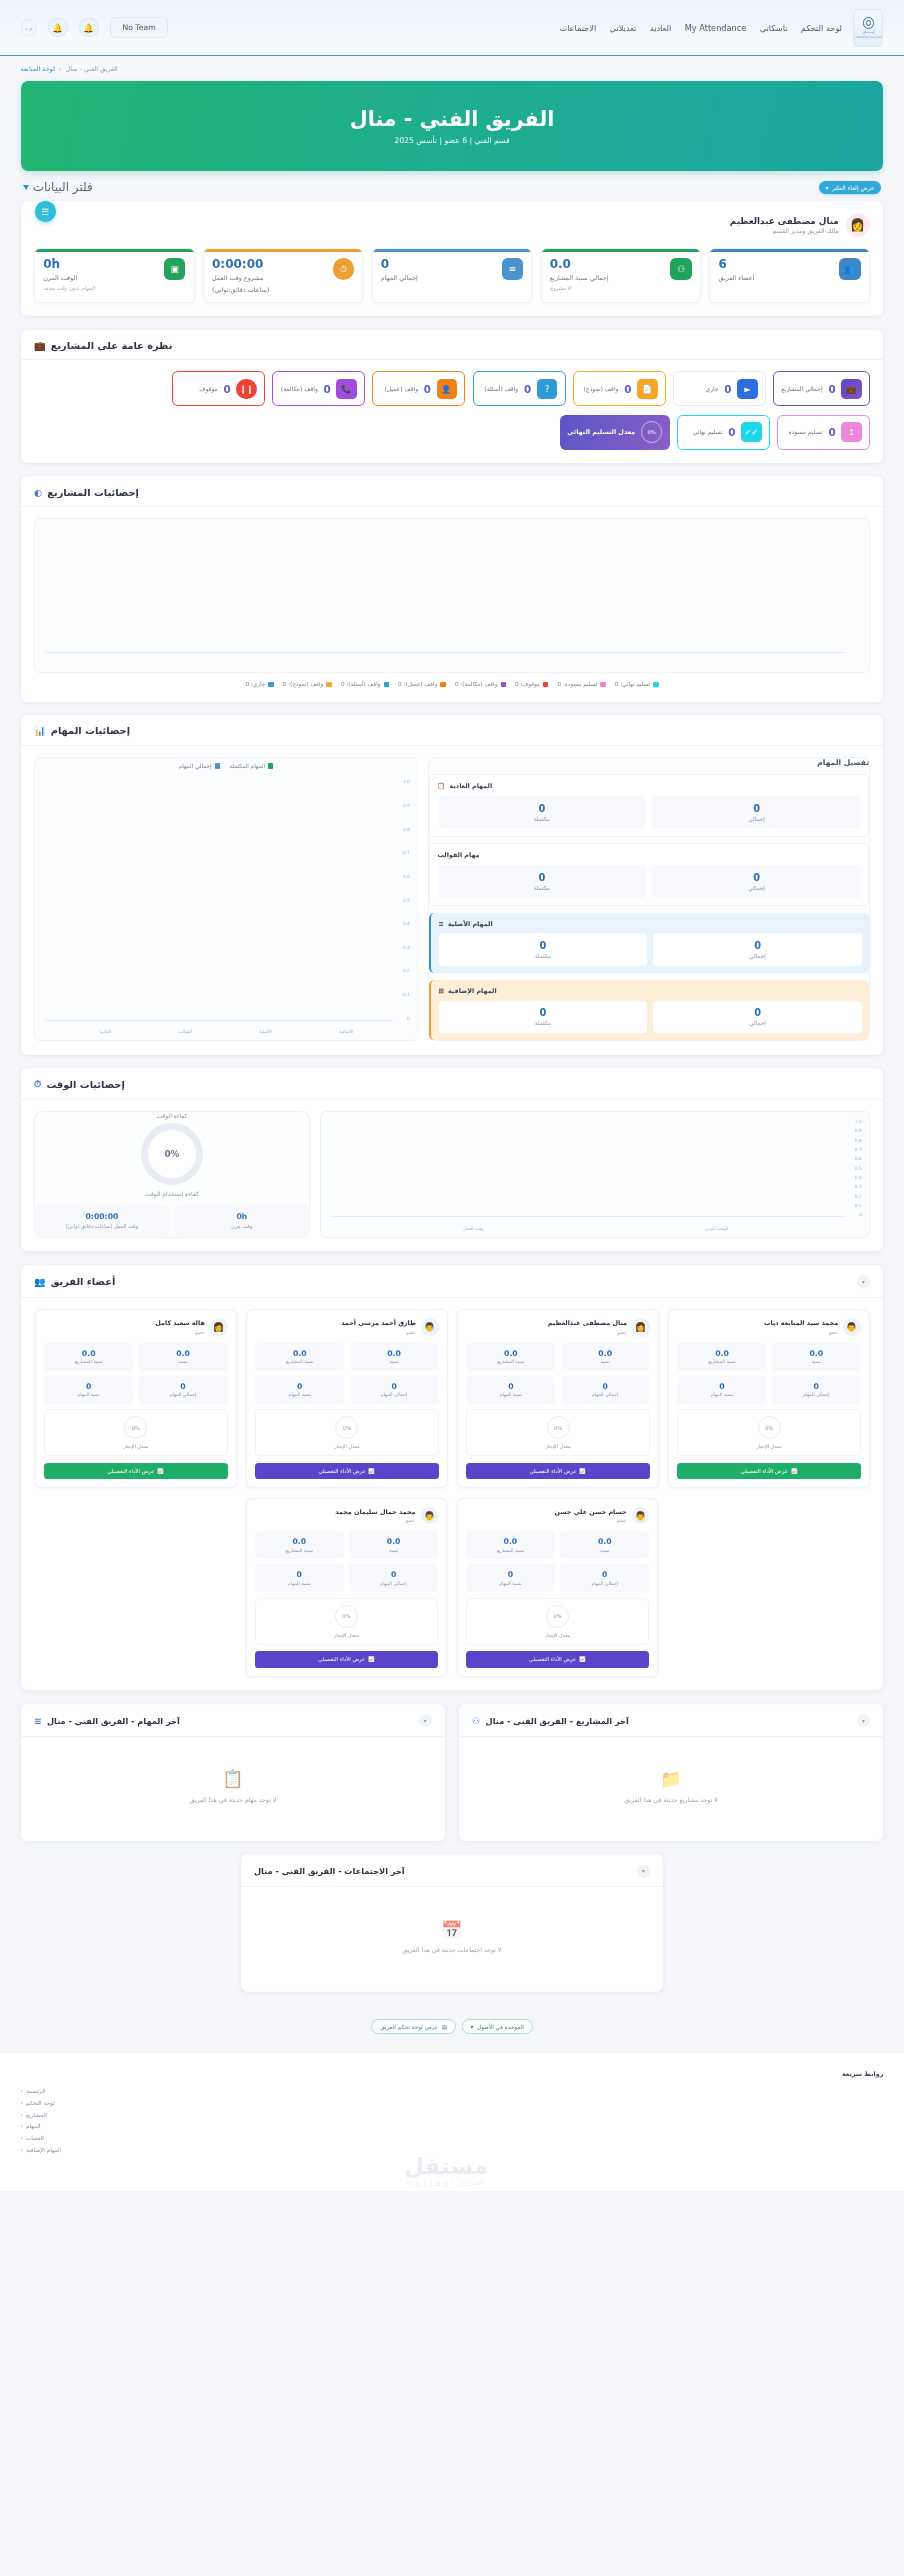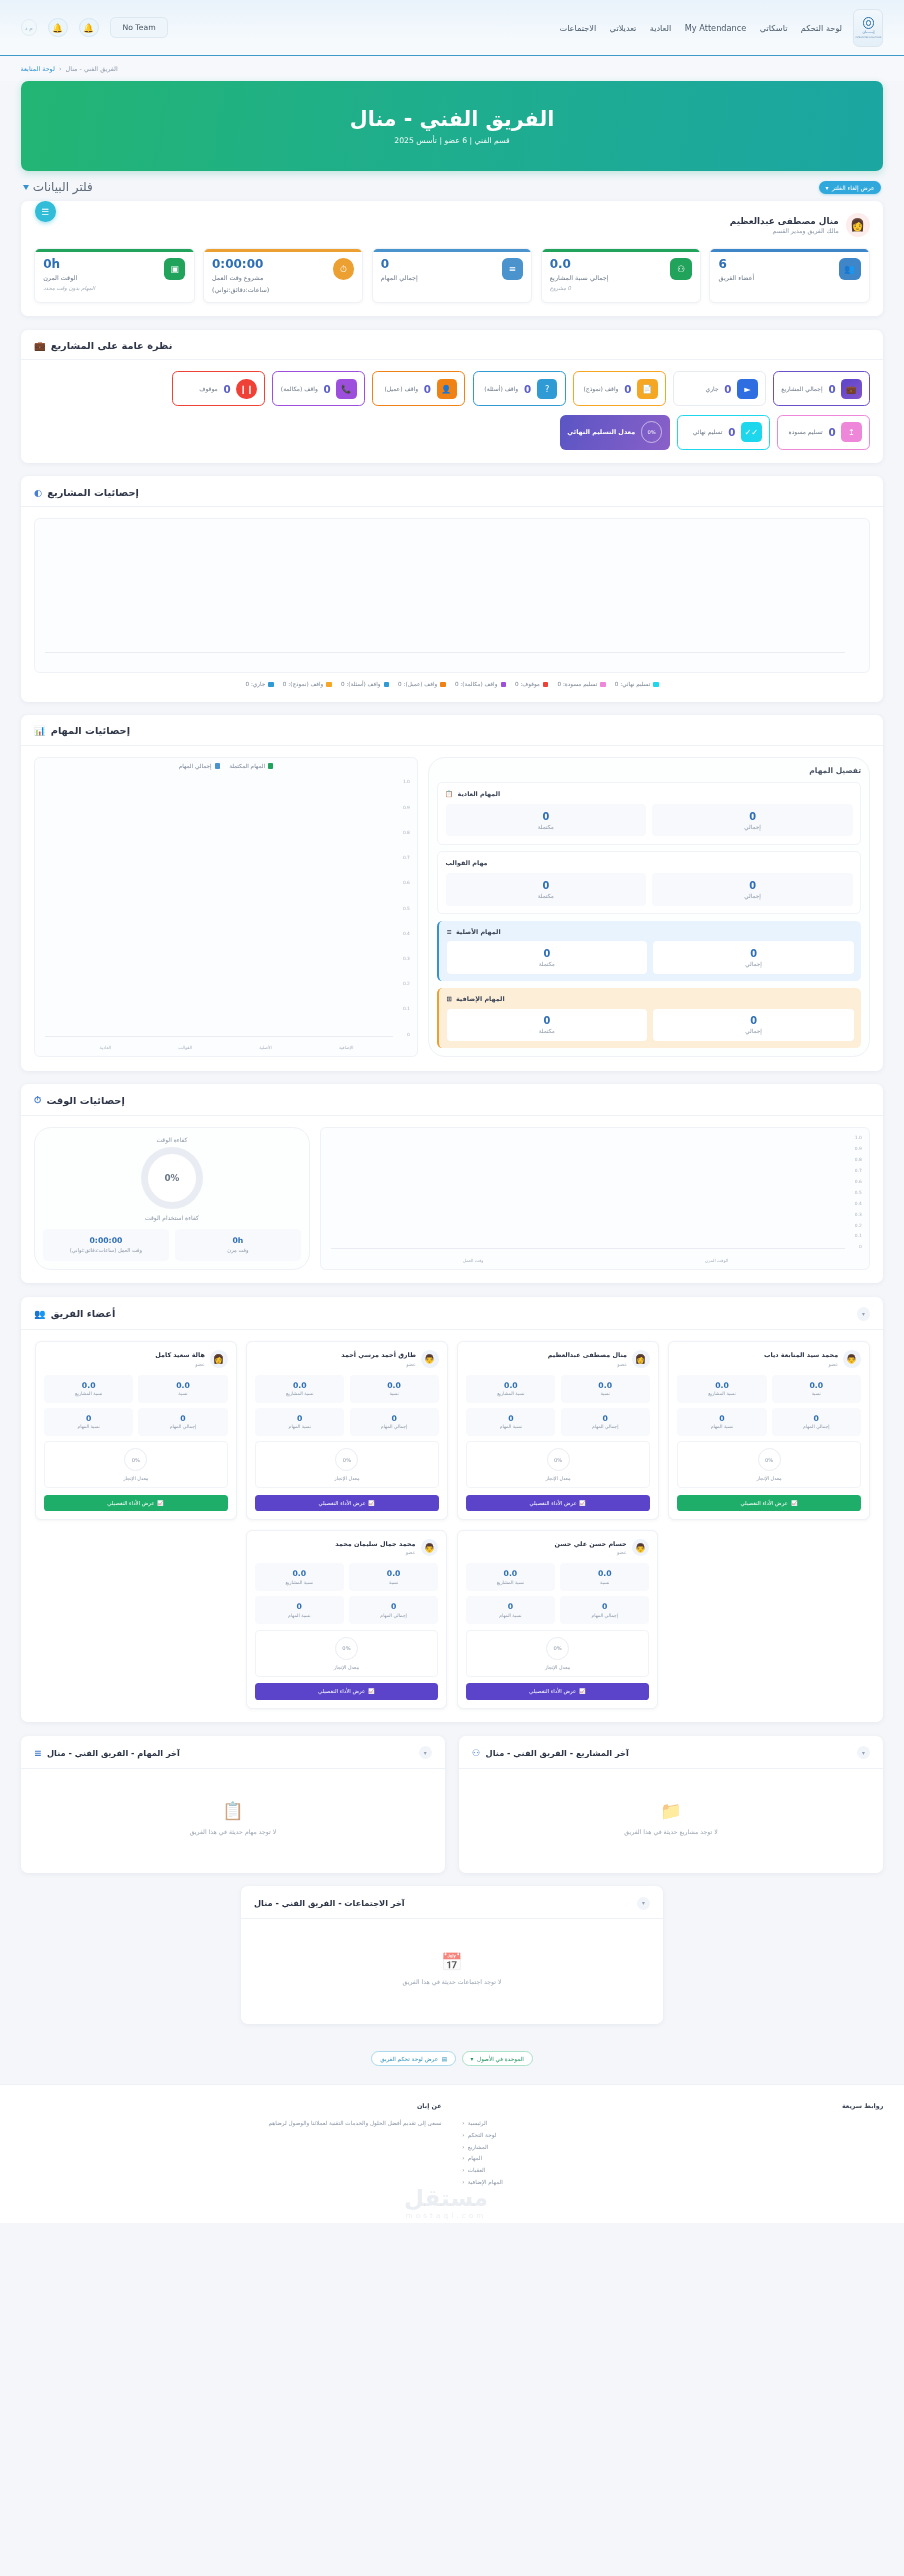--- a/index.html
+++ b/index.html
@@ -65,21 +65,21 @@
   .yaxis{position:absolute;top:7.2px;bottom:19.6px;right:7.2px;display:flex;flex-direction:column;justify-content:space-between;font-size:4.4px;color:#aab3c0;}
   .xaxis{position:absolute;left:31px;right:30px;bottom:6.2px;display:flex;justify-content:space-around;font-size:4.4px;color:#aab3c0;}
   .plot{position:absolute;top:7.2px;bottom:19.6px;right:24px;left:10.3px;border-bottom:0.5px solid #e9edf3;}
   .clegend{display:flex;flex-wrap:wrap;gap:9.3px;justify-content:center;padding:8.2px 0 1px;}
   .clegend .li{display:flex;align-items:center;gap:3.1px;font-size:5.7px;color:#7a8595}
   .clegend .sw{width:5.2px;height:5.2px;border-radius:1px}
   
   .twocol{display:flex;gap:10.3px;align-items:stretch}
   .col-l{flex:1.15}
   .col-r{flex:1}
-  .tbox{border:0.5px solid #eef1f6;border-radius:17px;padding:8px;background:#fdfefe}
+  .tbox{border:0.5px solid #eef1f6;border-radius:9px;padding:0;background:#fdfefe}
   .tbox h4{font-size:7.5px;color:#4b5565;font-weight:700;margin-bottom:7.2px;text-align:right}
   .tgroup{background:#fff;border-radius:5.2px;padding:7.2px;margin-bottom:6.7px;border:0.5px solid #f0f3f7}
   .tgroup.blue{background:#e8f3fd;border:none;border-left:2.1px solid #3392cf}
   .tgroup.orange{background:#fdeed8;border:none;border-left:2.1px solid #eda032}
   .tgroup .gl{display:flex;align-items:center;gap:4.1px;justify-content:flex-end;font-size:6.4px;font-weight:700;color:#3b4456;margin-bottom:5.7px}
   .tgrid{display:flex;gap:6.2px}
   .tcell{flex:1;background:#f7f9fc;border-radius:4.1px;padding:6.7px 4.1px;text-align:center}
   .tgroup.blue .tcell,.tgroup.orange .tcell{background:#fff}
   .tcell .n{font-size:9.8px;font-weight:700;color:#2f6fb5}
   .tcell .c{font-size:5.7px;color:#8b96a6;margin-top:2.1px}
@@ -857,22 +857,18 @@
       <div>
           <span>العقبات</span>
           <span>‹</span>
         </div>
       <div>
           <span>المهام الإضافية</span>
           <span>‹</span>
         </div>
     </div>
   </div>
-  <div class="fc">
-    <h5>عن إبان</h5>
-    <div class="fl">نسعى إلى تقديم أفضل الحلول والخدمات التقنية لعملائنا والوصول لرضاهم</div>
-  </div>
   <div class="wm">
     <span>مستقل</span>
     <small>mostaql.com</small>
   </div>
 </footer>
 
 
 </body></html>

